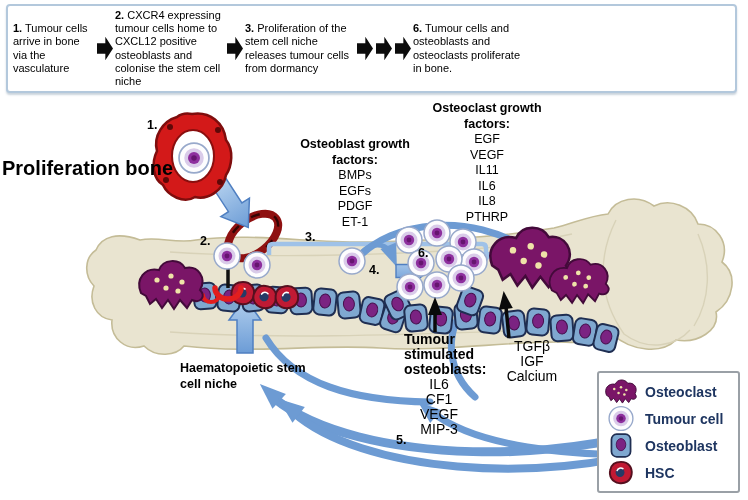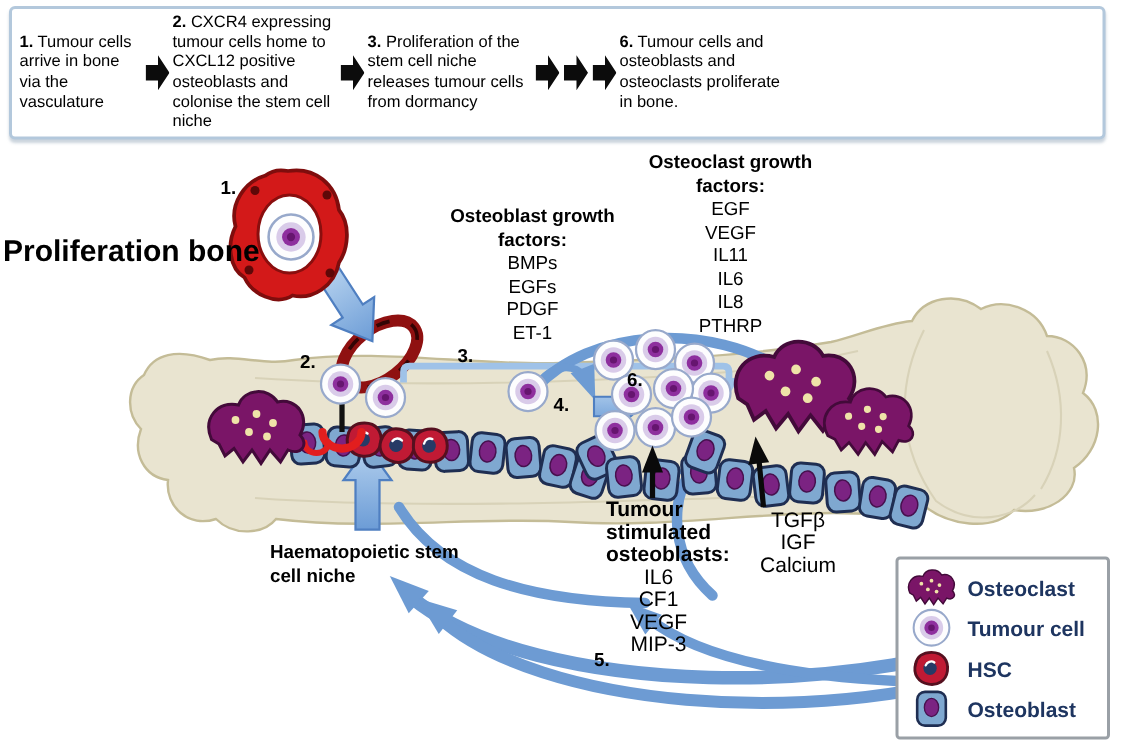--- a/index.html
+++ b/index.html
@@ -310,25 +310,25 @@
       <span>Osteoclast</span>
     </div>
     <div class="lrow">
       <svg viewBox="0 0 34 28">
           <use href="#tc" transform="translate(17,14) scale(0.95)"></use>
         </svg>
       <span>Tumour cell</span>
     </div>
     <div class="lrow">
       <svg viewBox="0 0 34 28">
+          <use href="#ob" transform="translate(17,14) scale(0.9)"></use>
+        </svg>
+      <span>Osteoblast</span>
+    </div>
+    <div class="lrow">
+      <svg viewBox="0 0 34 28">
           <use href="#hsc" transform="translate(17,14)"></use>
         </svg>
       <span>HSC</span>
     </div>
-    <div class="lrow">
-      <svg viewBox="0 0 34 28">
-          <use href="#ob" transform="translate(17,14) scale(0.9)"></use>
-        </svg>
-      <span>Osteoblast</span>
-    </div>
   </div>
 
 </div>
 
 </body></html>

